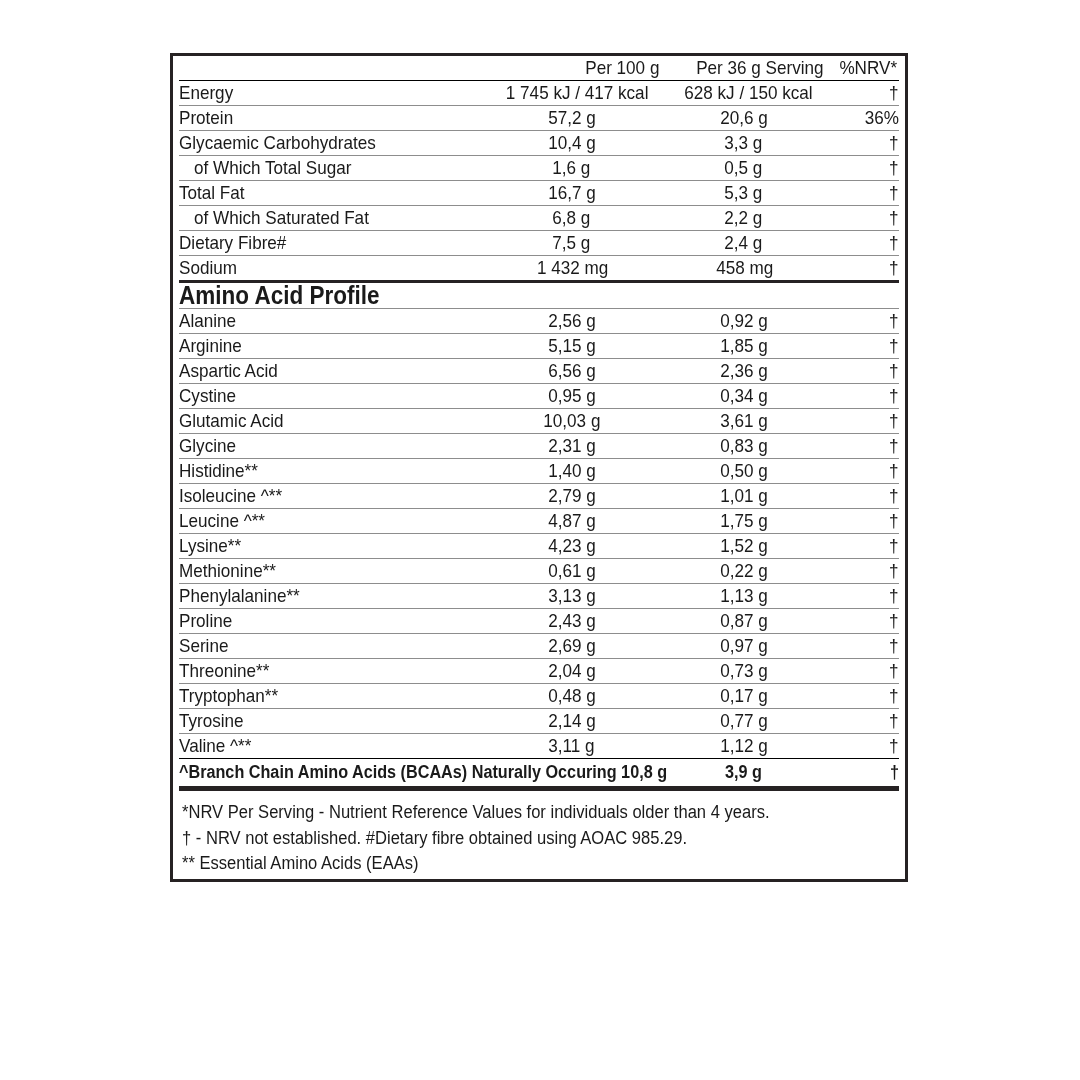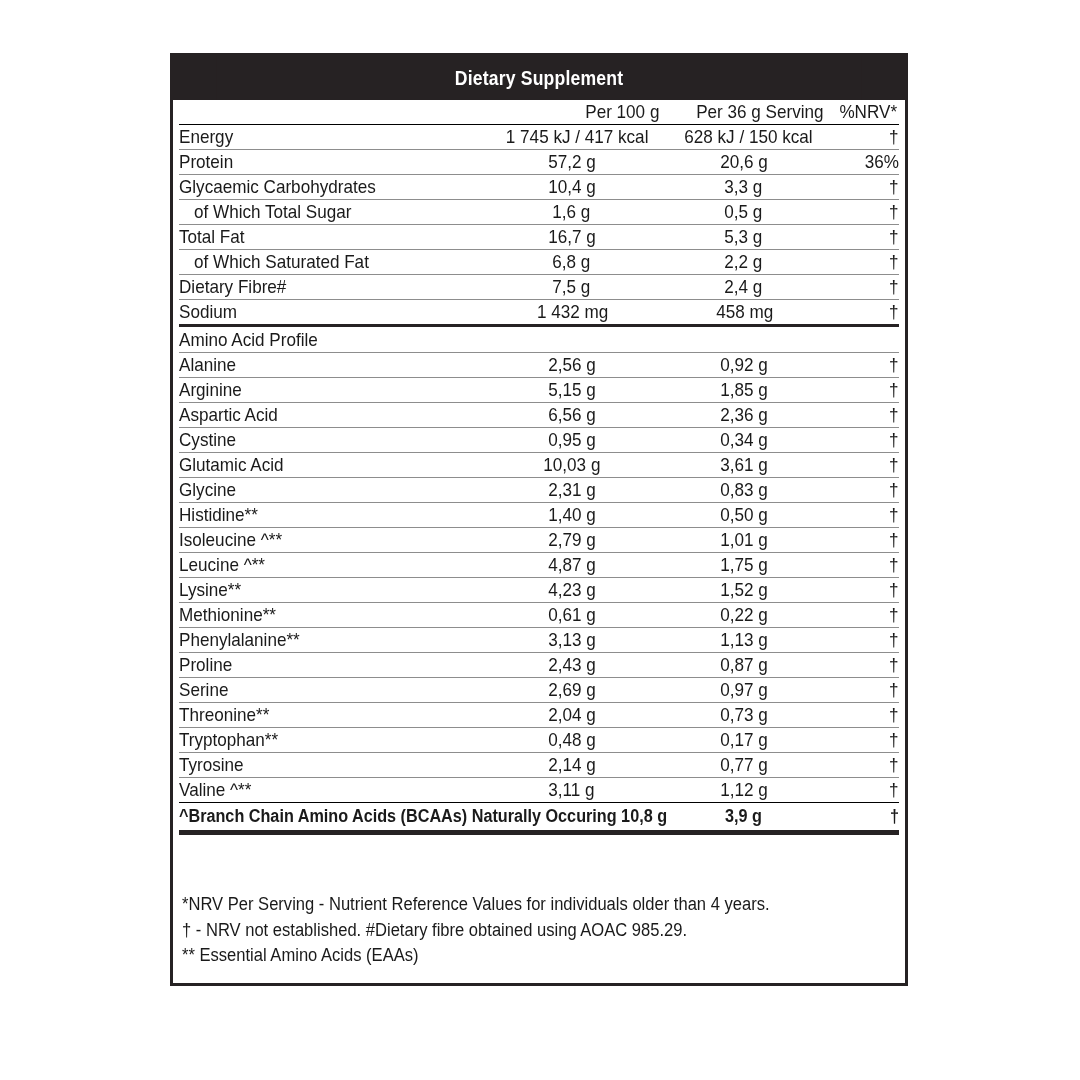--- a/index.html
+++ b/index.html
@@ -115,61 +115,57 @@
     text-align: right;
     padding-right: 10px;
     line-height: 28px;
     height: 28px;
     white-space: nowrap;
   }
   th.hdr.nrv { padding-right: 2px; }
   th.hdr span { display:inline-block; transform: scaleX(.9); transform-origin: right center; }
 
   tr.section-row td {
-    font-weight: normal;
-    font-size: 19px;
+    font-weight: bold;
+    font-size: 25px;
     line-height: 25px;
     height: 25px;
   }
 
   tr.bcaa td {
     font-weight: bold;
     font-size: 18px;
     line-height: 27px;
     height: 27px;
   }
 
   
   .foot-rule {
     height: 5px;
     background: #262223;
     width: 720px;
     margin: 0 auto;
   }
   .foots {
-    padding: 9px 0 14px 9px;
-    margin-top: 48px;
+    padding: 9px 0 2px 9px;
   }
   .foots div {
     font-size: 18px;
     line-height: 1.42;
     color: #1a1a1a;
     transform: scaleX(.92);
     transform-origin: left center;
     white-space: nowrap;
   }
 </style>
 </head>
 <body>
 
 <div id="panel">
 
-  <div class="band-wrap">
-    <div class="band">Dietary Supplement</div>
-  </div>
 
 
   <table class="nutri">
     <colgroup>
       <col class="c-name">
         <col class="c-100">
         <col class="c-serv">
         <col class="c-nrv">
     </colgroup>
     <tbody id="tbody">

